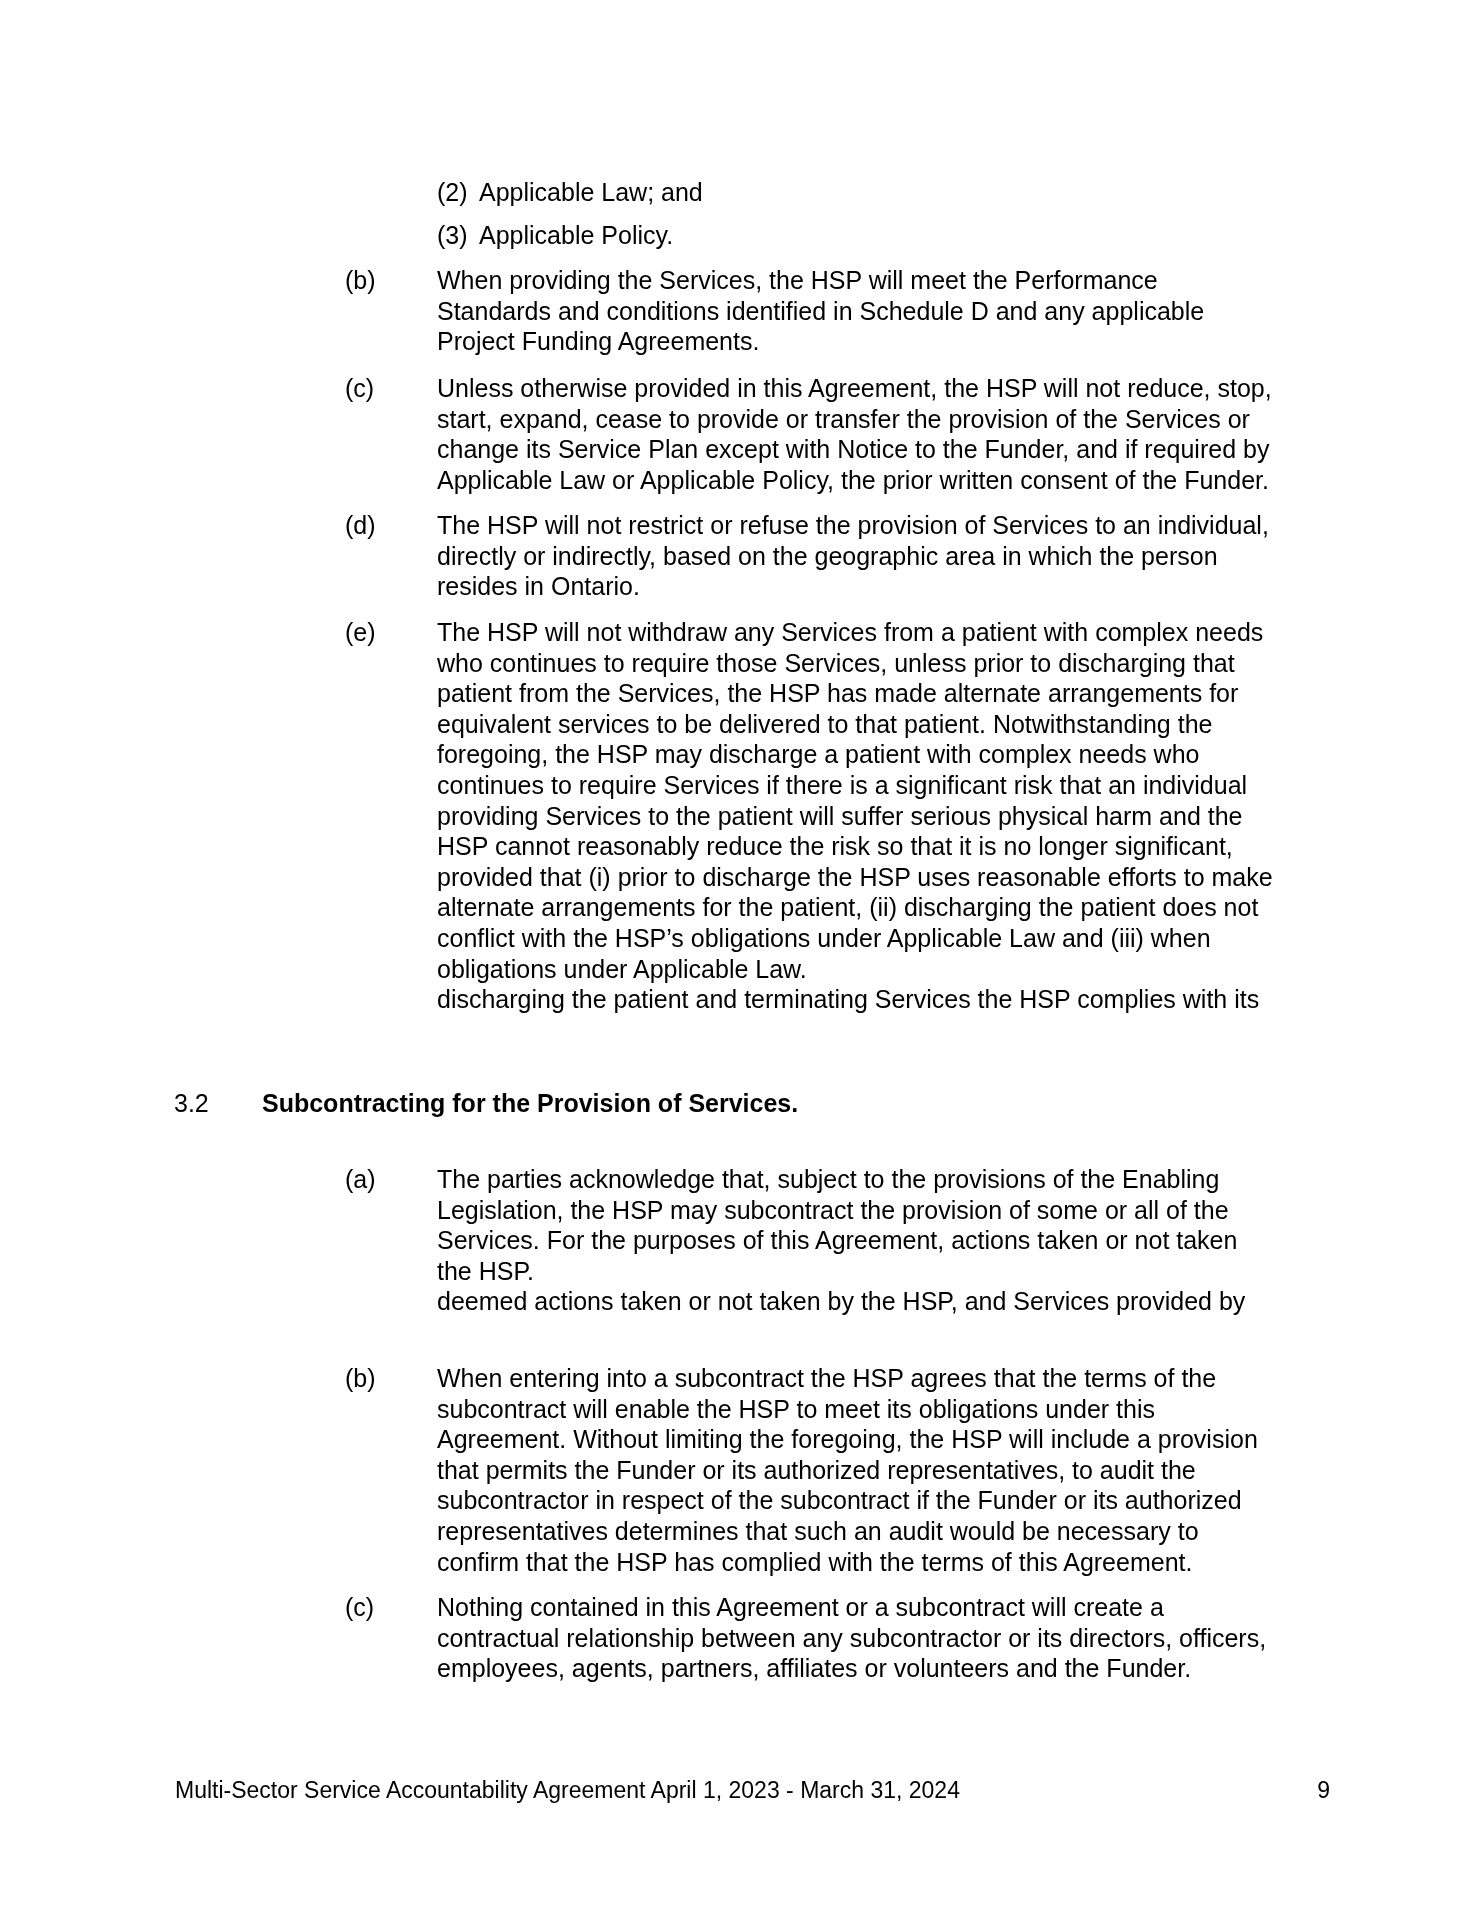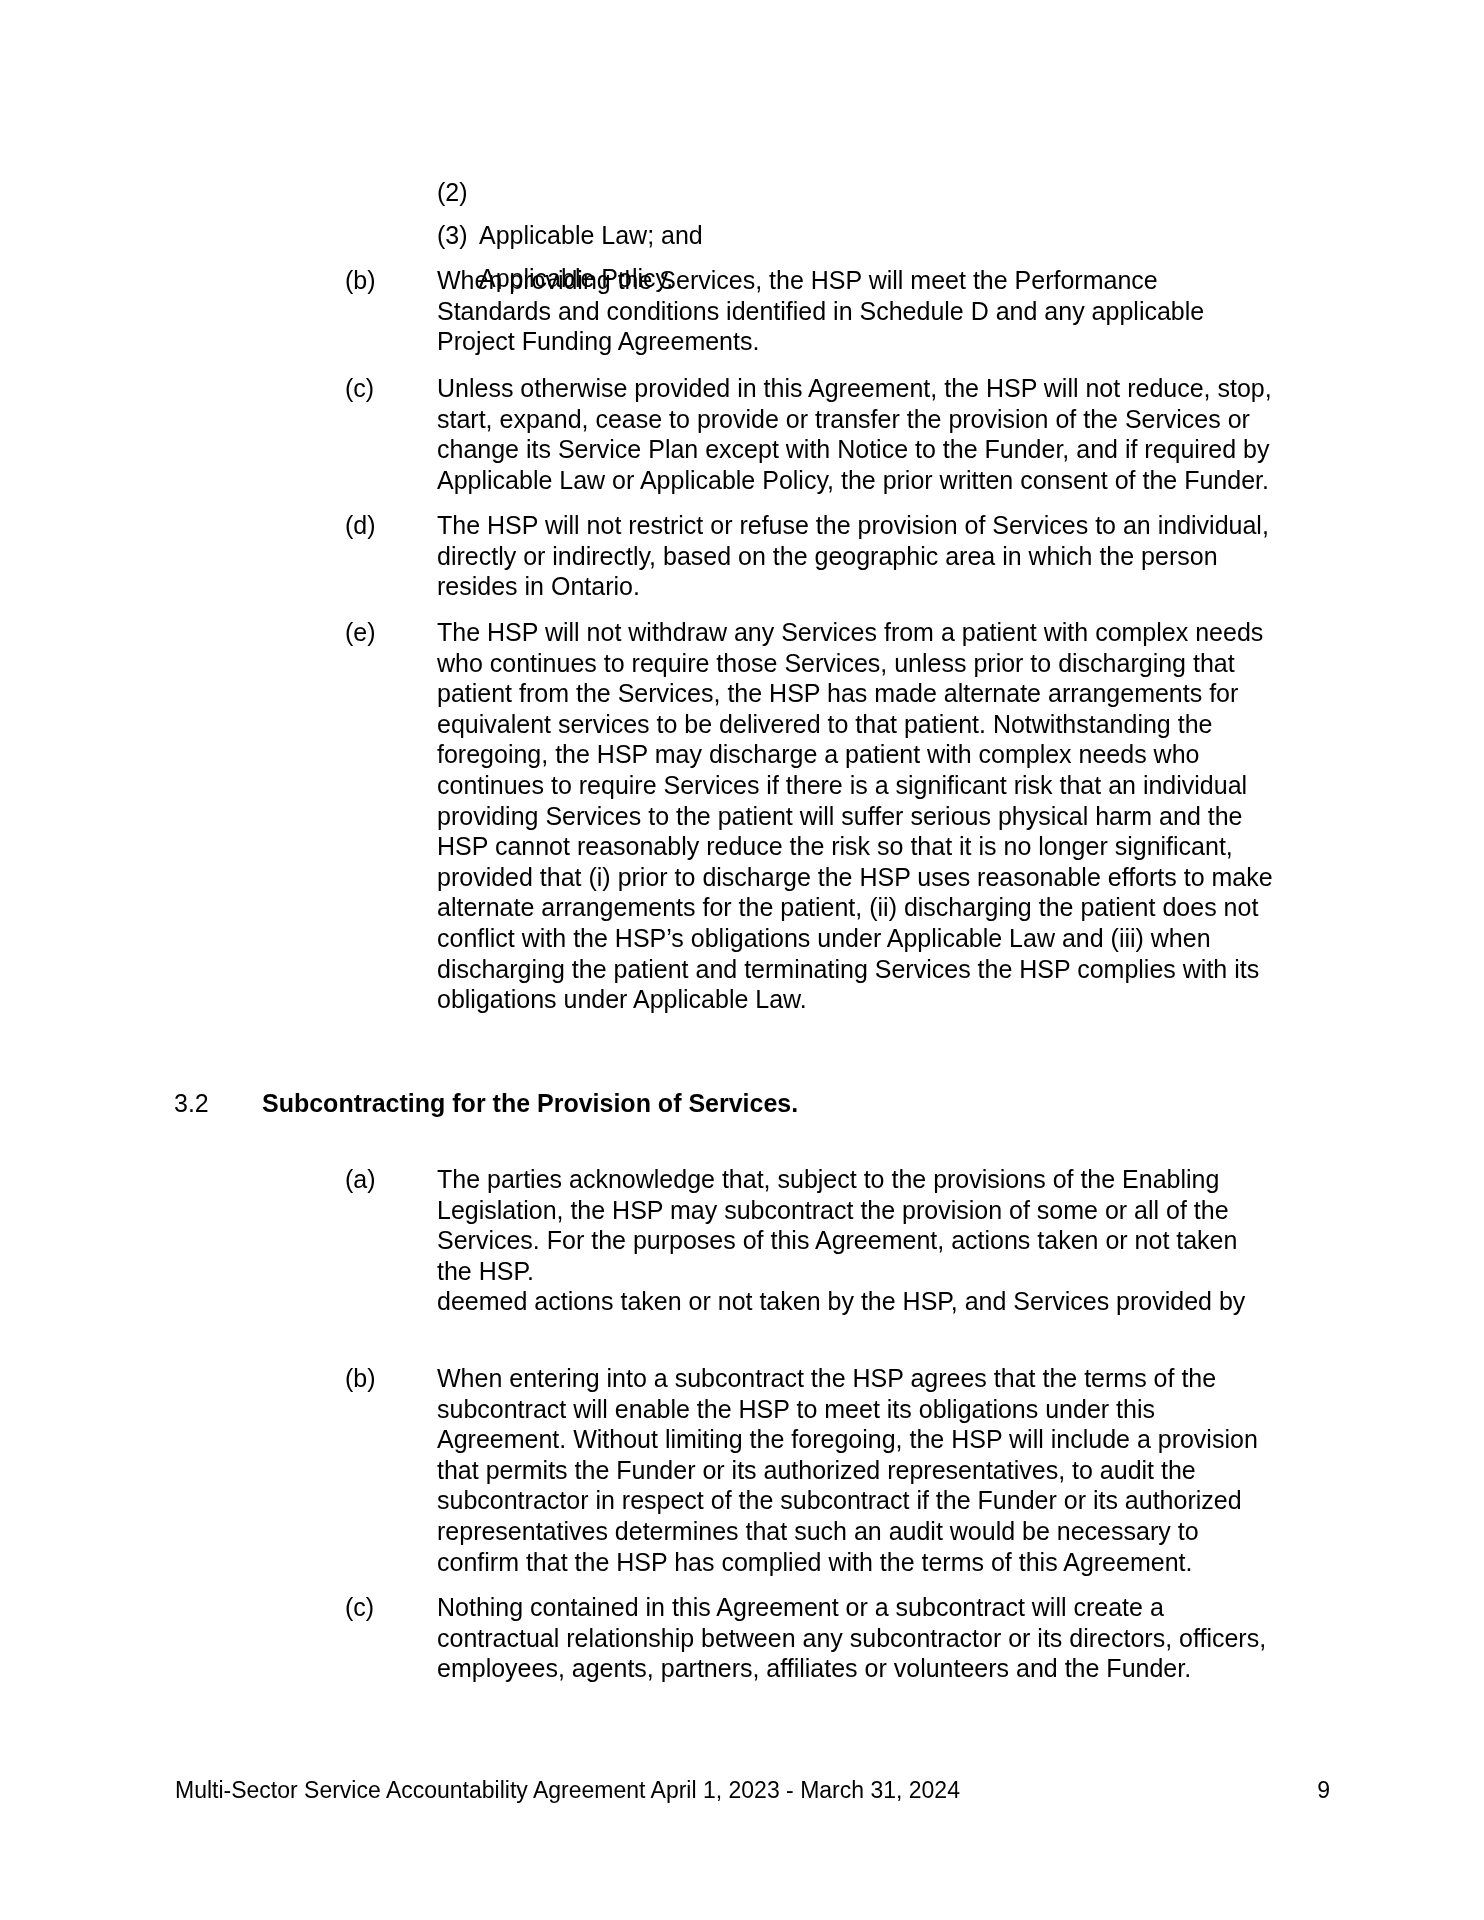--- a/index.html
+++ b/index.html
@@ -5,21 +5,21 @@
   html, body { margin: 0; padding: 0; background: #ffffff; }
   body {
     width: 1484px; height: 1920px; position: relative; overflow: hidden;
     font-family: "Liberation Sans", sans-serif; color: #000000;
     font-size: 25px;
   }
   .line-block { position: absolute; line-height: 30.6px; }
   .label { position: absolute; left: 345px; width: 80px; }
   .text { position: absolute; left: 437px; width: 900px; }
   .sub-label { position: absolute; left: 437px; }
-  .sub-text { position: absolute; left: 479px; white-space: nowrap; margin-top: 43px; }
+  .sub-text { position: absolute; left: 479px; white-space: nowrap; }
   .text span.ln, .sub-text span.ln { display: block; white-space: nowrap; }
   .sec-num { position: absolute; left: 174px; top: 1087px; line-height: 32px; font-size: 25px; }
   .sec-title { position: absolute; left: 262px; top: 1087px; line-height: 32px; font-weight: bold; font-size: 25px; }
   .footer-text { position: absolute; left: 175px; top: 1776px; font-size: 23px; line-height: 28px; white-space: nowrap; }
   .page-number { position: absolute; left: 1300px; width: 30px; text-align: right; top: 1776px; font-size: 23px; line-height: 28px; }
 </style>
 </head>
 <body>
 
 <div class="line-block" style="top:177px; left:0; width:1484px; height:31px;">
@@ -66,22 +66,22 @@
     <span class="ln">who continues to require those Services, unless prior to discharging that</span>
     <span class="ln">patient from the Services, the HSP has made alternate arrangements for</span>
     <span class="ln">equivalent services to be delivered to that patient. Notwithstanding the</span>
     <span class="ln">foregoing, the HSP may discharge a patient with complex needs who</span>
     <span class="ln">continues to require Services if there is a significant risk that an individual</span>
     <span class="ln">providing Services to the patient will suffer serious physical harm and the</span>
     <span class="ln">HSP cannot reasonably reduce the risk so that it is no longer significant,</span>
     <span class="ln">provided that (i) prior to discharge the HSP uses reasonable efforts to make</span>
     <span class="ln">alternate arrangements for the patient, (ii) discharging the patient does not</span>
     <span class="ln">conflict with the HSP’s obligations under Applicable Law and (iii) when</span>
+    <span class="ln">obligations under Applicable Law.</span>
     <span class="ln">discharging the patient and terminating Services the HSP complies with its</span>
-    <span class="ln">obligations under Applicable Law.</span>
   </div>
 </div>
 
 <div>
   <span class="sec-num">3.2</span>
   <span class="sec-title">Subcontracting for the Provision of Services.</span>
 </div>
 
 <div class="line-block" style="top:1164px; left:0; width:1484px;">
   <span class="label">(a)</span>

